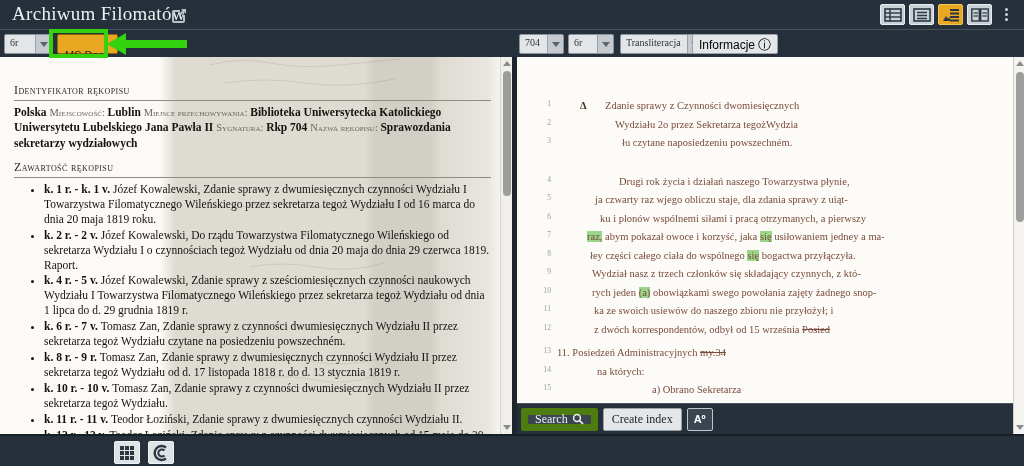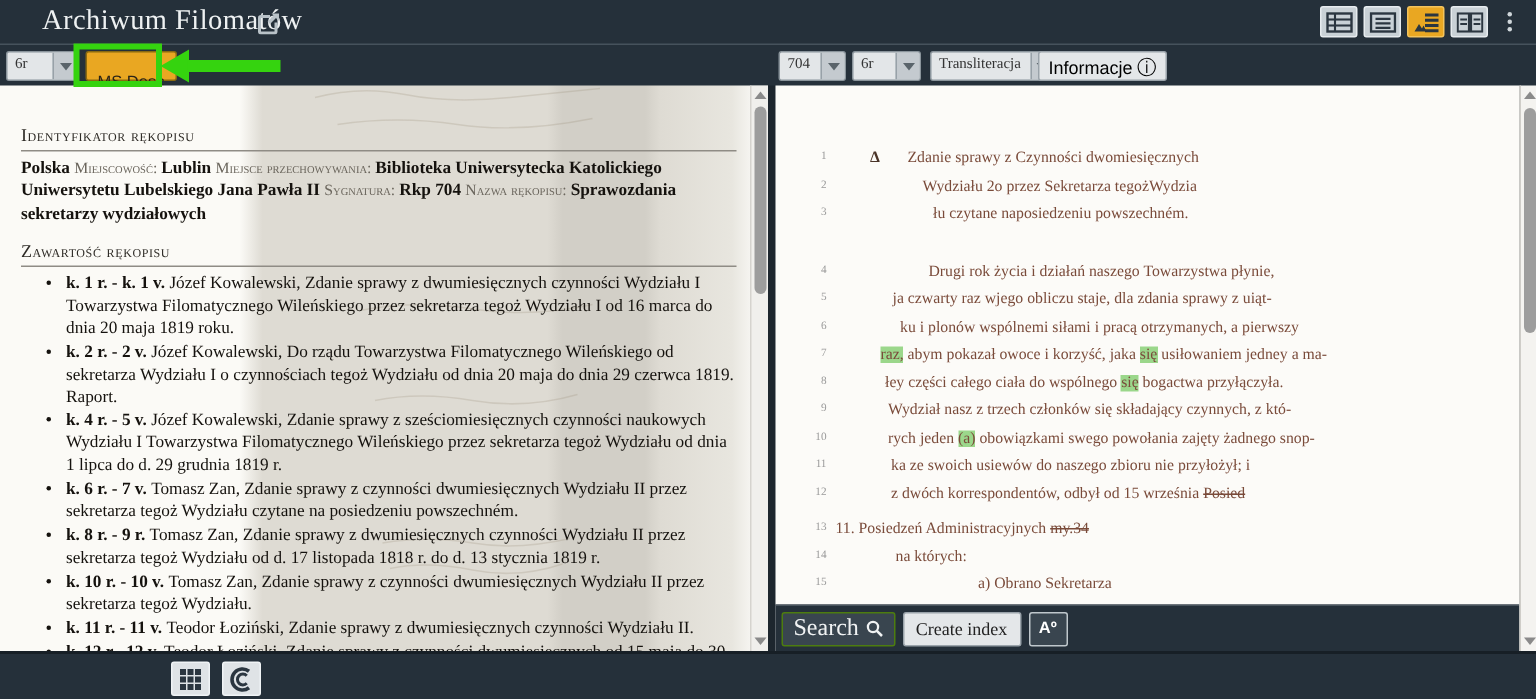--- a/index.html
+++ b/index.html
@@ -1,21 +1,21 @@
 <!DOCTYPE html>
 <html><head>
 <meta charset="utf-8">
 <style>
   html,body{margin:0;padding:0;background:#10161c;}
   *{box-sizing:border-box;}
   .stage{position:relative;width:1024px;height:466px;background:#25303a;overflow:hidden;
          font-family:"Liberation Serif","DejaVu Serif",serif;}
   
   .hdr{position:absolute;left:0;top:0;width:1024px;height:30px;background:#25303a;border-bottom:1px solid #46525c;}
-  .title{position:absolute;left:28px;top:3px;font-size:19px;color:#eef1f2;letter-spacing:.3px;}
+  .title{position:absolute;left:12px;top:3px;font-size:19px;color:#eef1f2;letter-spacing:.3px;}
   .extlink{position:absolute;left:172px;top:8px;width:15px;height:15px;}
   .viewbtns{position:absolute;right:12px;top:4px;display:flex;gap:4px;align-items:center;}
   .vbtn{width:25px;height:21px;background:#c9d1d6;border:1px solid #e7ecef;border-radius:2px;
         display:flex;align-items:center;justify-content:center;}
   .vbtn.active{background:#e9a722;border-color:#f3c35c;}
   .kebab{width:12px;height:21px;display:flex;flex-direction:column;align-items:center;justify-content:center;gap:2px;margin-left:4px;}
   .kebab i{width:3px;height:3px;border-radius:50%;background:#cfd6da;display:block;}
   
   .tbar{position:absolute;left:0;top:31px;width:1024px;height:26px;background:#25303a;}
   .sel{display:inline-flex;align-items:stretch;background:#e3e6e8;border:1px solid #8a949b;height:20px;
@@ -59,22 +59,22 @@
   .rpanel{position:absolute;left:517px;top:57px;width:496px;height:377px;background:#fcfbf8;}
   .rtext{position:absolute;left:0;top:0;width:100%;height:346px;overflow:hidden;padding-top:38px;}
   .tline{position:relative;height:18.5px;white-space:nowrap;}
   .lnum{position:absolute;left:0;top:4px;width:34px;text-align:right;font-size:7.5px;color:#9a9a9a;}
   .ltext{display:inline-block;font-size:10.5px;color:#7a4b3a;position:relative;}
   .marker{position:absolute;left:-25px;top:0;color:#4a3428;font-weight:bold;}
   .seg-hl{background:#9bd78b;}
   .seg-strike{text-decoration:line-through;}
   .searchrow{position:absolute;left:0;bottom:0;width:100%;height:31px;background:#25303a;border-top:1px solid #4a555e;
              display:flex;align-items:center;gap:5px;padding-left:4px;}
-  .btn-search{height:23px;background:#39454f;border:1px solid #4d7c0f;border-radius:2px;color:#f0f2f3;
-              font-size:16px;font-family:inherit;display:flex;align-items:center;gap:4px;padding:0 7px;}
+  .btn-search{height:23px;background:#39454f;border:7px solid #4d7c0f;border-radius:2px;color:#f0f2f3;
+              font-size:12px;font-family:inherit;display:flex;align-items:center;gap:4px;padding:0 7px;}
   .btn-create{height:23px;background:#e4e7e9;border:1px solid #9aa3aa;border-radius:2px;color:#222;
               font-size:12px;font-family:inherit;padding:0 8px;}
   .btn-ao{height:23px;width:26px;background:#39454f;border:1px solid #bfc7cc;border-radius:2px;color:#fff;
           font-size:11px;font-weight:bold;display:flex;align-items:center;justify-content:center;}
   .rscroll{position:absolute;left:1013px;top:57px;width:11px;height:377px;background:#f4f3f0;border-left:1px solid #cfcdc8;}
   
   .bbar{position:absolute;left:0;top:434px;width:1024px;height:32px;background:#25303a;border-top:2px solid #171f26;}
   .sqbtn{position:absolute;top:5px;width:26px;height:23px;background:#dfe3e6;border:1px solid #f0f3f5;border-radius:2px;
          display:flex;align-items:center;justify-content:center;}
   .gridbtn{left:114px;} .cbtn{left:148px;}

